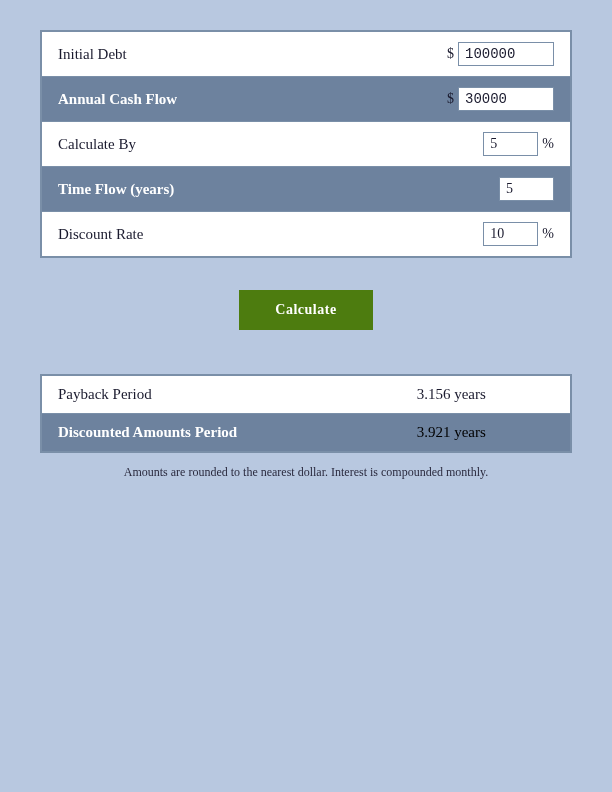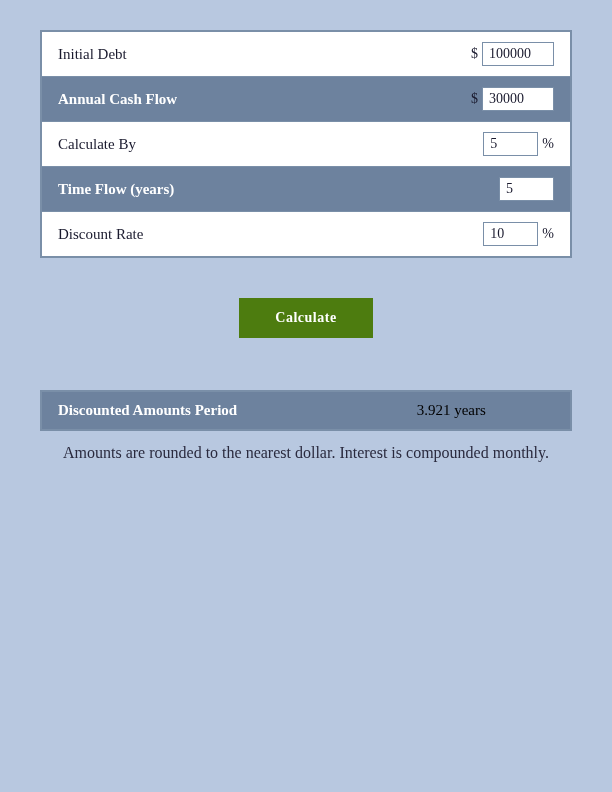--- a/index.html
+++ b/index.html
@@ -13,21 +13,21 @@
       justify-content: center;
       align-items: flex-start;
       padding: 30px 40px;
     }
 
     .page-wrapper {
       width: 100%;
       display: flex;
       flex-direction: column;
       align-items: center;
-      gap: 12px;
+      gap: 4px;
     }
 
     
     .input-table {
       width: 100%;
       border: 2px solid #7a8fa8;
       border-collapse: collapse;
       background: white;
     }
 
@@ -88,21 +88,22 @@
     .text-input {
       border: 1px solid #7a8fa8;
       padding: 3px 6px;
       font-size: 14px;
       font-family: Georgia, serif;
       color: #1a1a2e;
       background: white;
     }
 
     .text-input-wide {
-      width: 72px;
+      width: 96px;
+      font-family: Liberation Mono, monospace;
     }
 
     .text-input-narrow {
       width: 55px;
     }
 
     .text-input-medium {
       width: 55px;
     }
 
@@ -172,21 +173,21 @@
       width: 45%;
     }
 
     .row-dark .result-value {
       color: #000000;
     }
 
     
     .footnote {
       margin-top: 10px;
-      font-size: 16px;
+      font-size: 12px;
       color: #2a2a3e;
       text-align: center;
       line-height: 1.5;
       padding: 0 20px;
     }
 
     
     .show-table-link {
       margin-top: 24px;
       font-size: 16px;
@@ -248,20 +249,24 @@
           </td>
         </tr>
       </tbody>
   </table>
 
   <button class="calculate-btn">Calculate</button>
 
   <div class="results-section">
     <table class="results-table">
       <tbody id="results-tbody">
+          <tr class="row-light">
+            <td class="result-label">Payback Period</td>
+            <td class="result-value">3.156 years</td>
+          </tr>
           <tr class="row-dark">
             <td class="result-label">Discounted Amounts Period</td>
             <td class="result-value">3.921 years</td>
           </tr>
         </tbody>
     </table>
 
     <p class="footnote">Amounts are rounded to the nearest dollar. Interest is compounded monthly.</p>
 
   </div>

